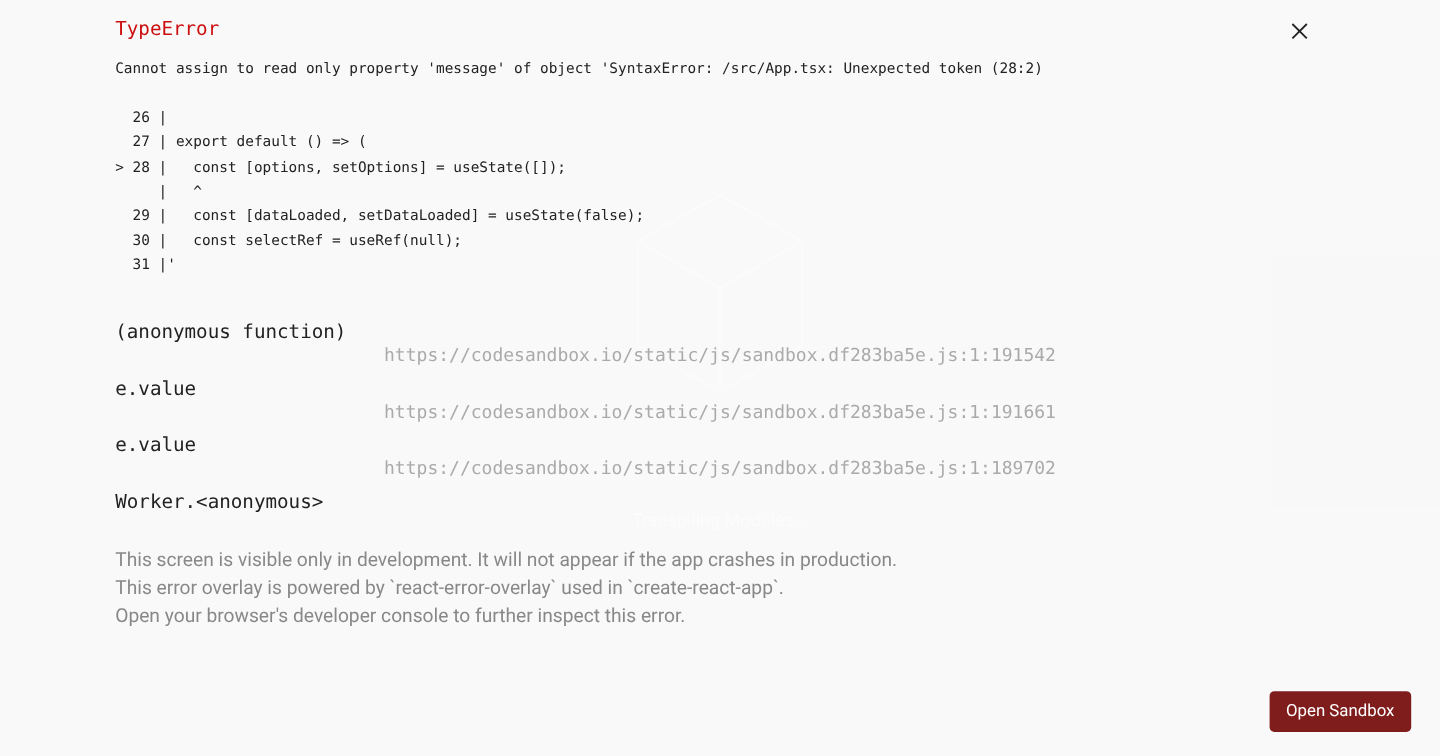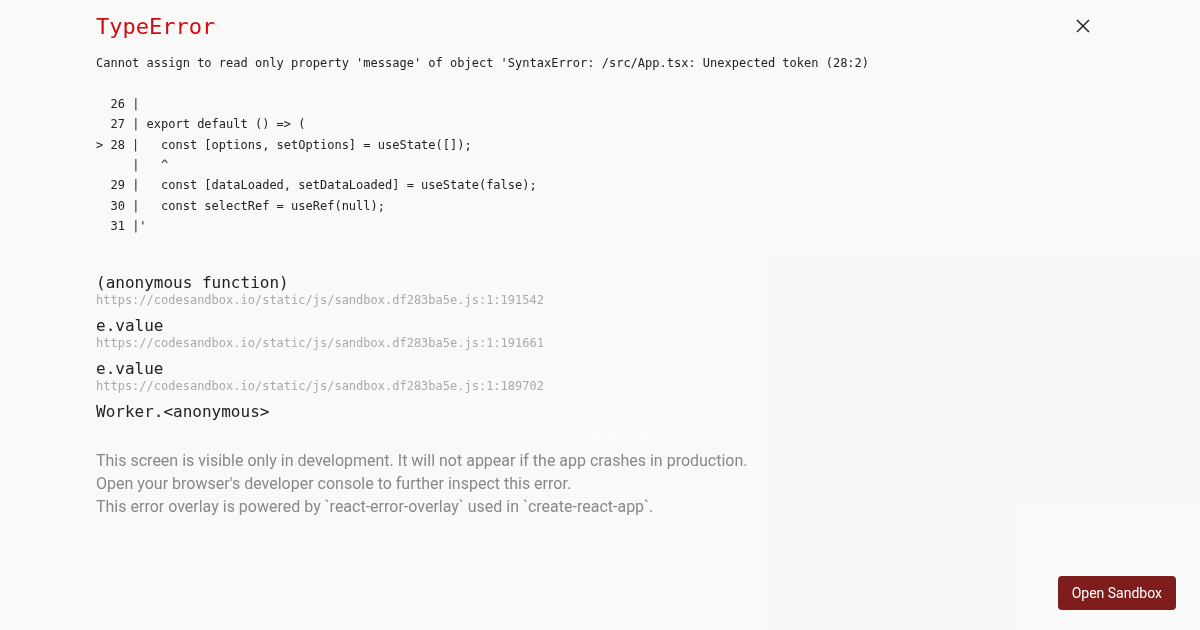--- a/index.html
+++ b/index.html
@@ -29,21 +29,21 @@
       position: absolute;
       inset: 0;
       background: rgba(255,255,255,0.85);
       z-index: 2;
     }
     .content {
       padding: 14px 96px 0 96px;
       color: #222;
     }
     .title {
-      font-size: 22px;
+      font-size: 16px;
       font-weight: 400;
       color: #cc0e0e;
       margin-bottom: 14px;
       font-family: Consolas, Menlo, monospace;
     }
     .message {
       font-size: 12px;
       line-height: 1.7;
       white-space: pre-wrap;
       color: #222;
@@ -58,21 +58,21 @@
       cursor: pointer;
       color: #222;
     }
     .close svg { width: 14px; height: 14px; }
     .stack {
       margin-top: 36px;
       font-family: Consolas, Menlo, monospace;
     }
     .stack-frame { margin-bottom: 9px; }
     .stack-fn { font-size: 16px; color: #222; }
-    .stack-loc { font-size: 12px; color: #aaa; margin-top: 1px; }
+    .stack-loc { font-size: 15px; color: #aaa; margin-top: 1px; text-align: center; }
     .footer {
       margin-top: 28px;
       font-family: -apple-system, BlinkMacSystemFont, "Segoe UI", Roboto, sans-serif;
       font-size: 16px;
       color: #888;
       line-height: 1.45;
     }
     .open-sandbox {
       position: absolute;
       right: 24px;
@@ -135,19 +135,19 @@
         <div class="stack-fn">e.value</div>
         <div class="stack-loc">https://codesandbox.io/static/js/sandbox.df283ba5e.js:1:189702</div>
       </div>
       <div class="stack-frame">
         <div class="stack-fn">Worker.&lt;anonymous&gt;</div>
       </div>
     </div>
 
     <div class="footer">
       <div>This screen is visible only in development. It will not appear if the app crashes in production.</div>
+      <div>This error overlay is powered by `react-error-overlay` used in `create-react-app`.</div>
       <div>Open your browser's developer console to further inspect this error.</div>
-      <div>This error overlay is powered by `react-error-overlay` used in `create-react-app`.</div>
     </div>
   </div>
 </div>
 
 <button class="open-sandbox">Open Sandbox</button>
 
 </body></html>

